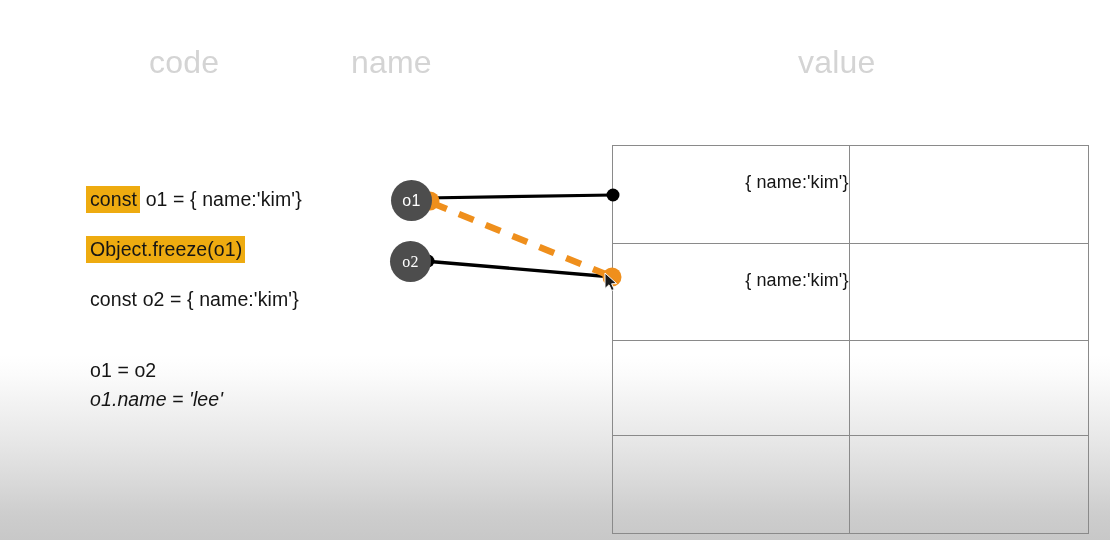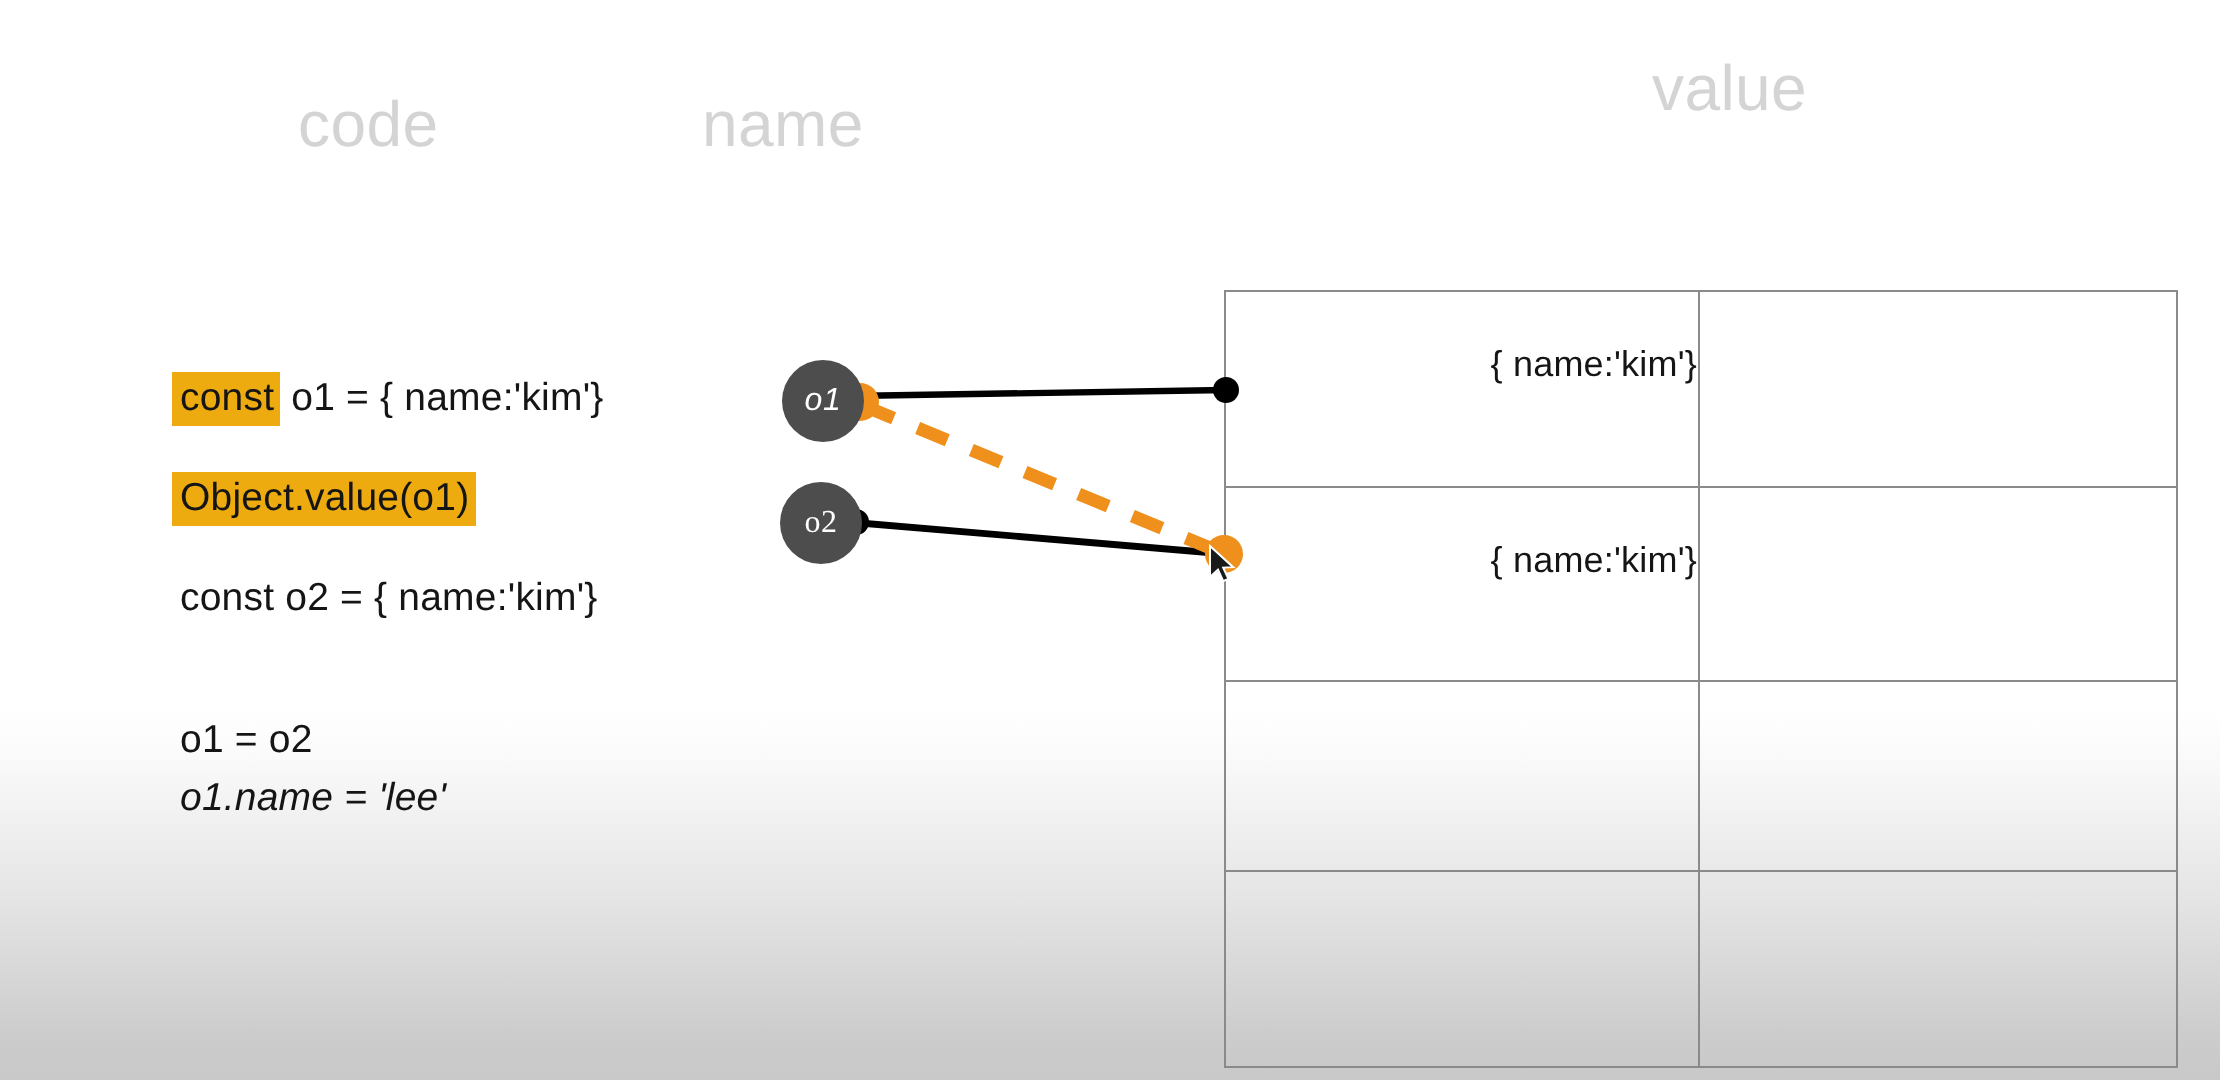--- a/index.html
+++ b/index.html
@@ -26,21 +26,21 @@
     color: #d4d4d4;
     font-size: 32px;
     font-weight: 400;
     letter-spacing: 0.2px;
     line-height: 1;
     white-space: nowrap;
     user-select: none;
   }
   #hdr-code  { left: 149px; top: 46px; }
   #hdr-name  { left: 351px; top: 46px; }
-  #hdr-value { left: 798px; top: 28px; margin-left: 28px; }
+  #hdr-value { left: 798px; top: 46px; }
 
   
   #code-col {
     position: absolute;
     left: 90px;
     top: 186px;
     width: 300px;
   }
   .code-line {
     position: absolute;
@@ -71,21 +71,21 @@
     border-radius: 50%;
     background: #4d4d4d;
     color: #ffffff;
     font-size: 16px;
     display: flex;
     align-items: center;
     justify-content: center;
     letter-spacing: 0.3px;
     user-select: none;
   }
-  #node-o1 { left: 391px; top: 180px; font-style: italic; }
+  #node-o1 { left: 391px; top: 180px; }
   #node-o2 { left: 390px; top: 241px; font-family: Liberation Serif, serif; }
 
   
   #wires {
     position: absolute;
     left: 0; top: 0;
     width: 1110px; height: 540px;
     pointer-events: none;
   }
 
@@ -139,21 +139,21 @@
   <div class="col-header" id="hdr-name">name</div>
   <div class="col-header" id="hdr-value">value</div>
 
   <div id="code-col">
 
     <div class="code-line" id="code-line-0">
       <span class="hl">const</span><span class="plain"> o1 = { name:'kim'}</span>
     </div>
 
     <div class="code-line" id="code-line-1">
-      <span class="hl">Object.value(o1)</span>
+      <span class="hl">Object.freeze(o1)</span>
     </div>
 
     <div class="code-line" id="code-line-2">
       <span class="plain">const o2 = { name:'kim'}</span>
     </div>
 
     <div class="code-line" id="code-line-3">
       <span class="plain">o1 = o2</span>
     </div>
 

